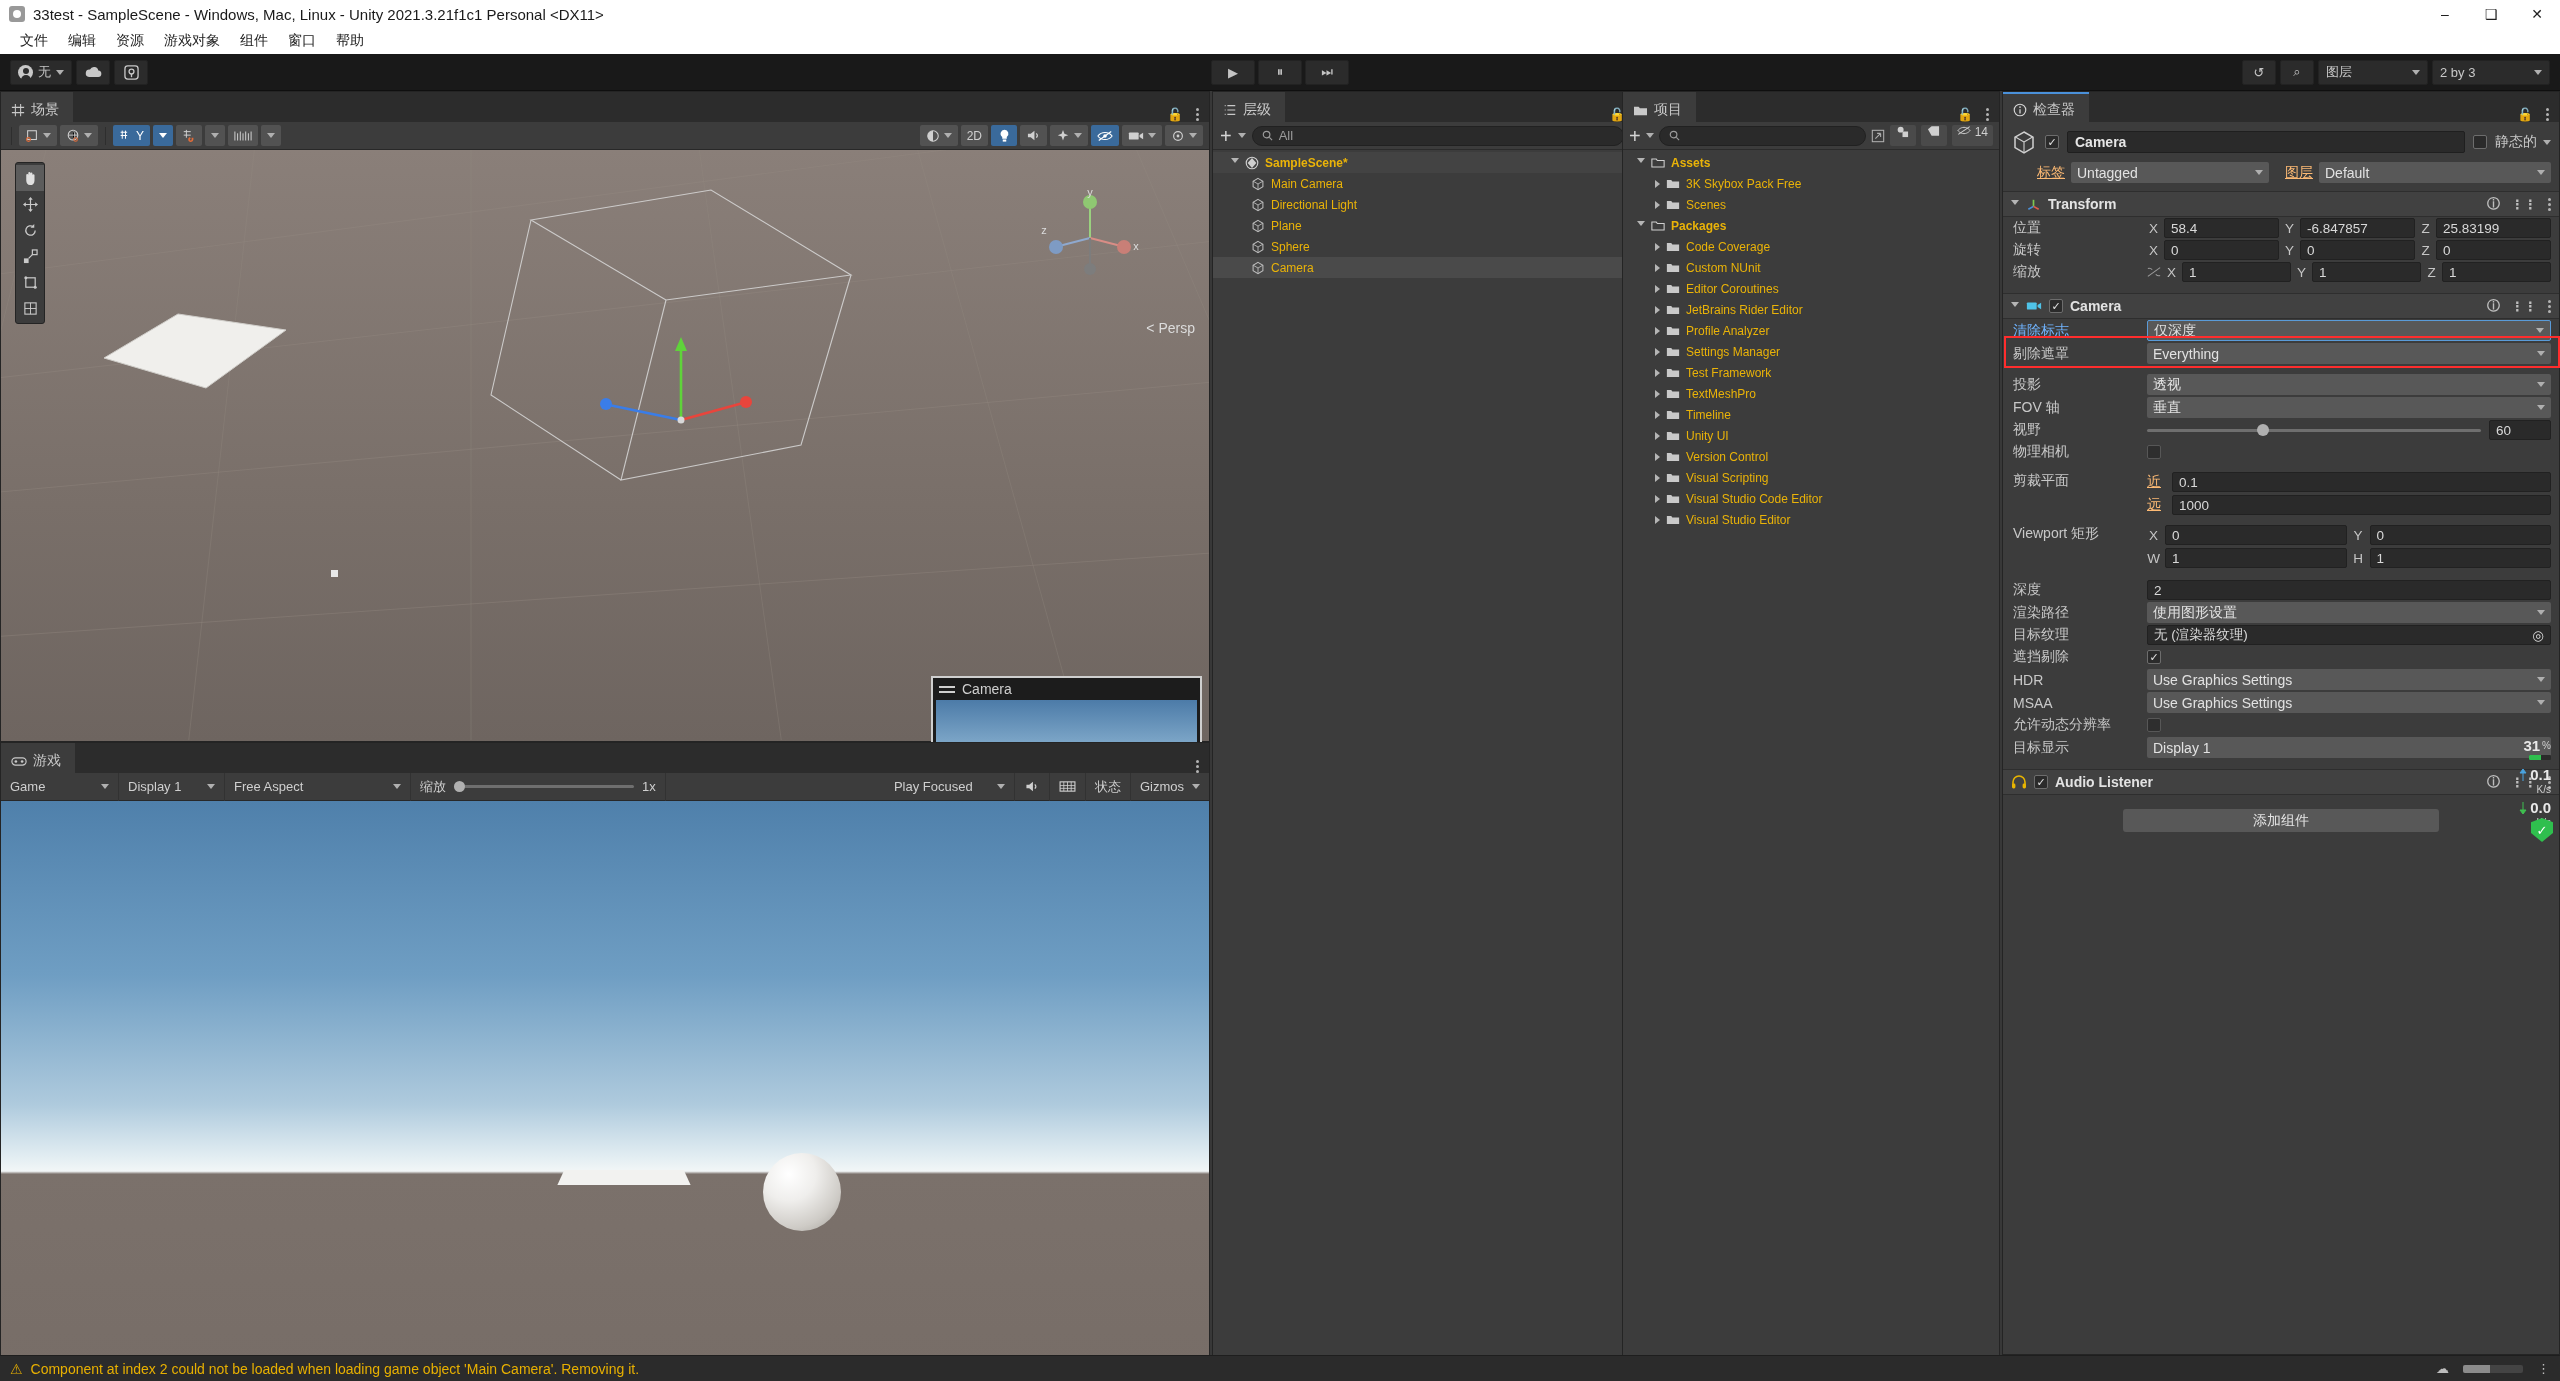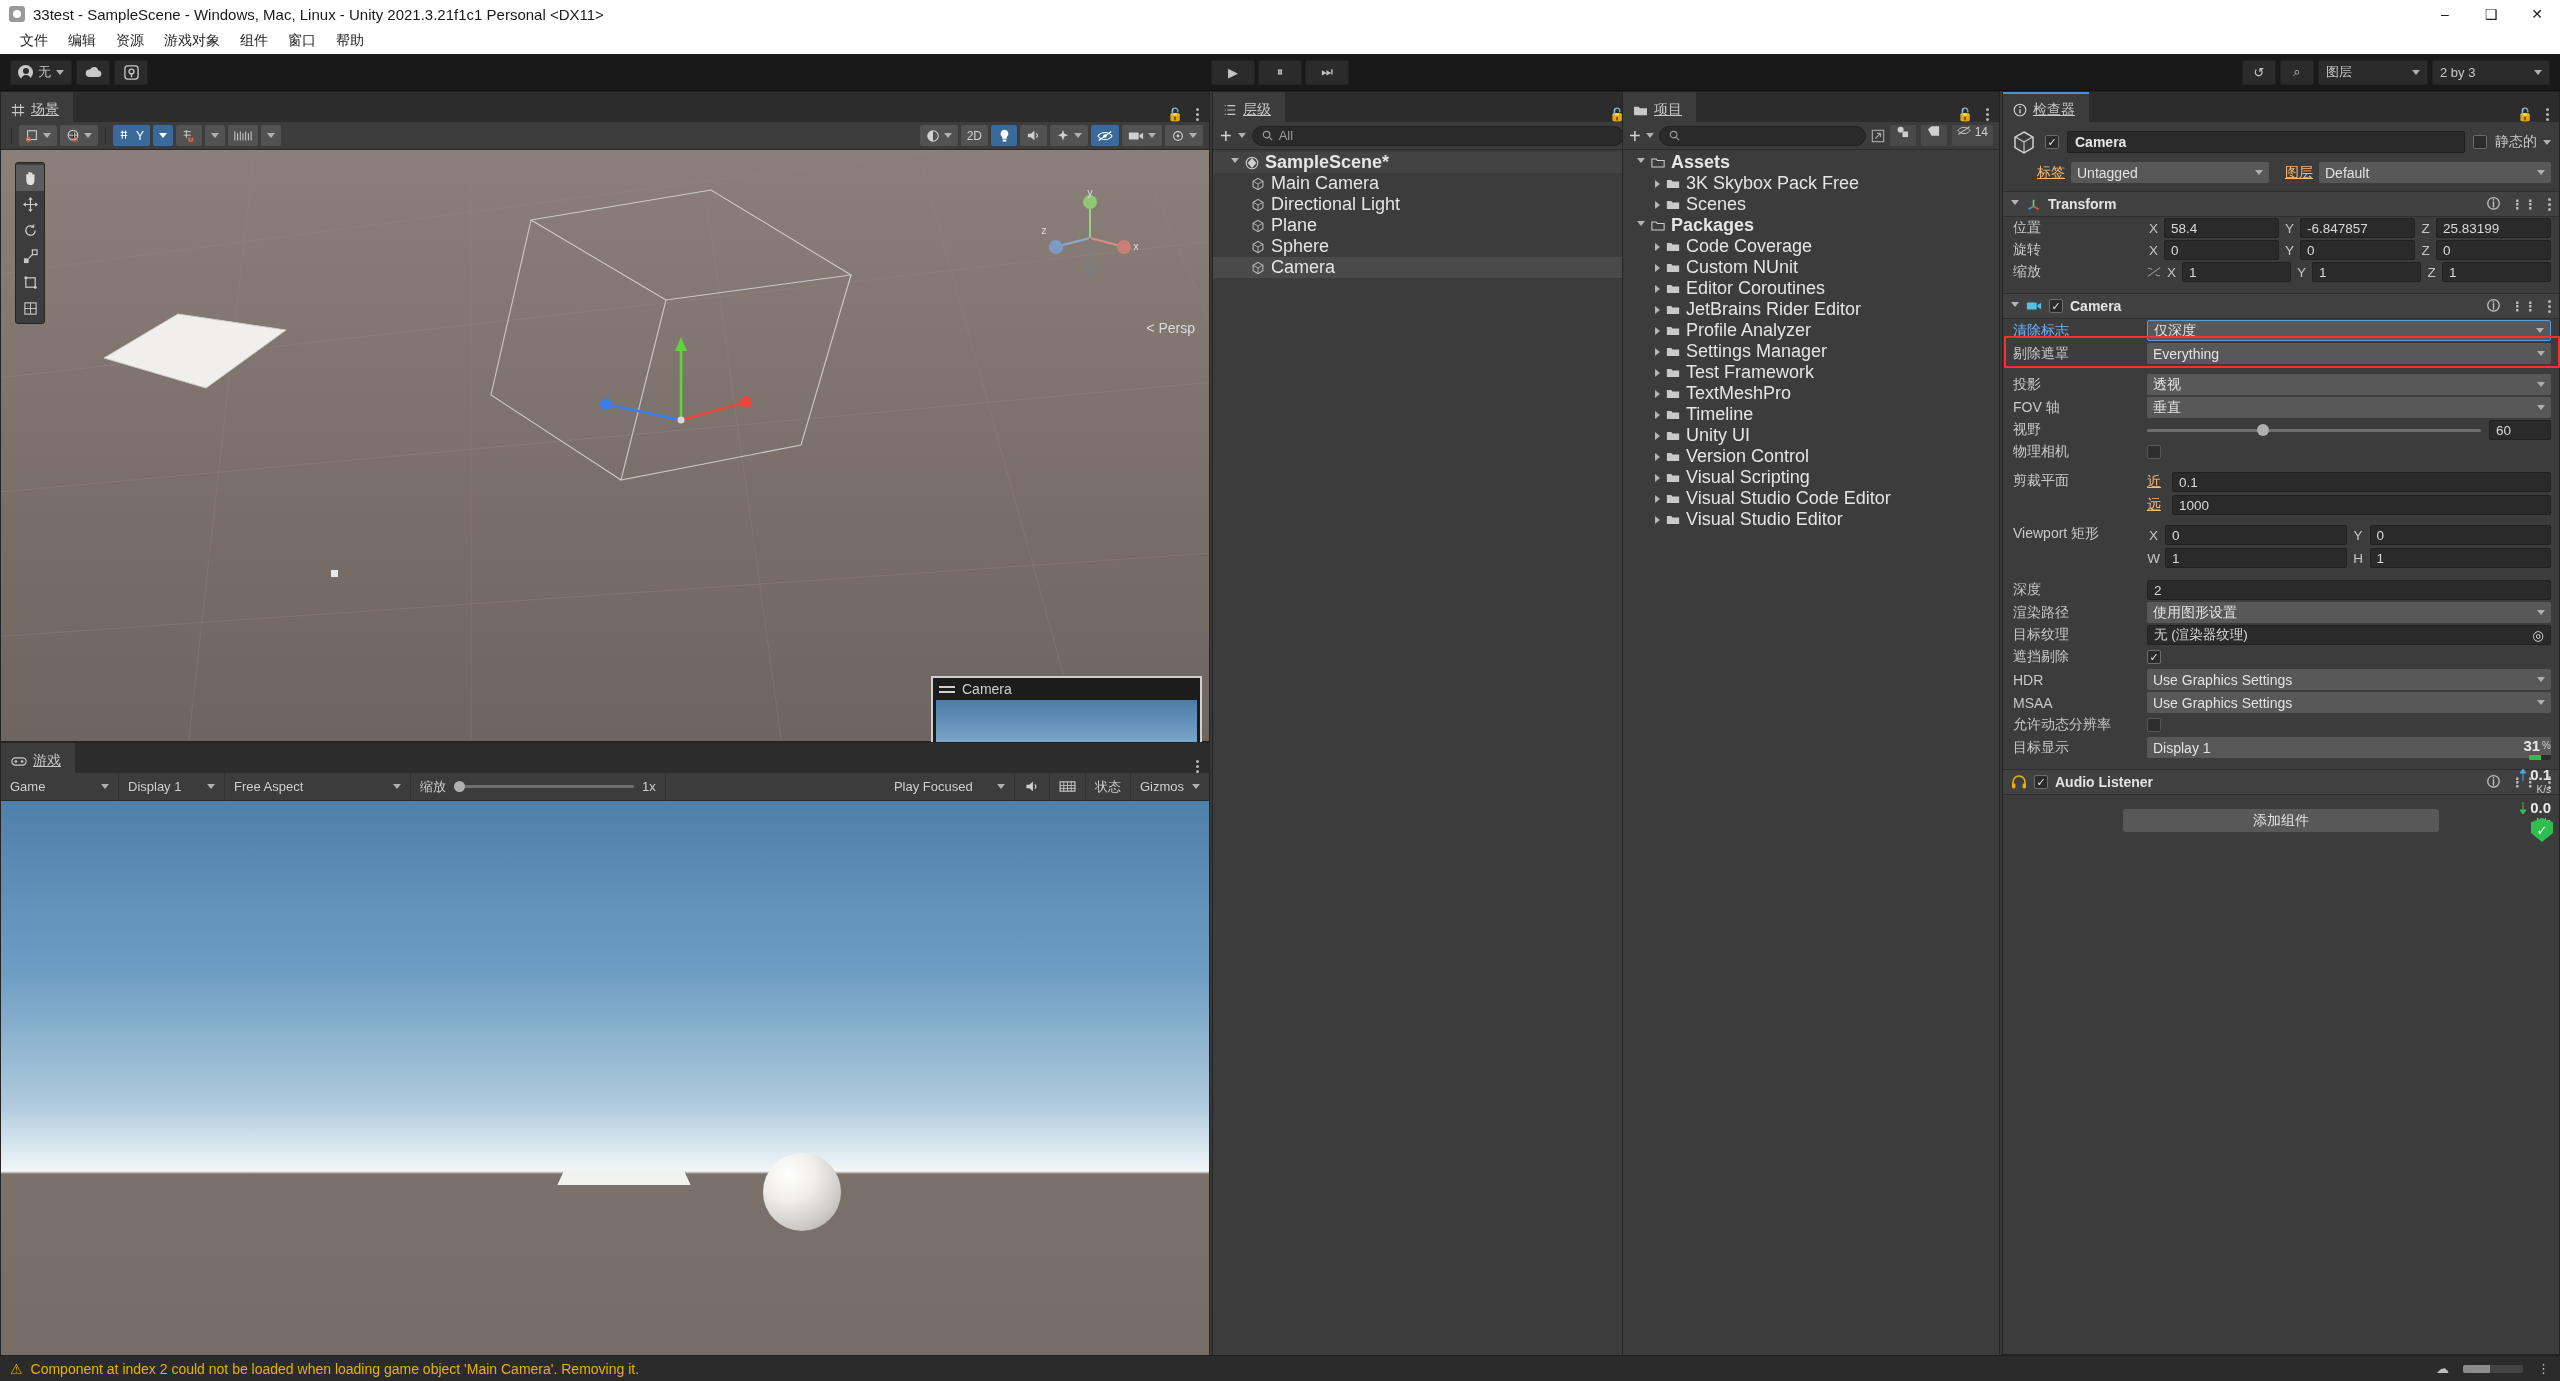--- a/index.html
+++ b/index.html
@@ -72,21 +72,21 @@
   .avatar-ic:before{content:"";position:absolute;left:2.5px;top:10px;width:10px;height:6px;border-radius:5px 5px 0 0;background:#2b2b2b;}
 
   
   .panel { position:absolute; background:#383838; border:1px solid #242424; }
   .panel-tabs {
     height:30px; background:#2c2c2c; display:flex; align-items:flex-end;
     position:relative;
   }
   .panel-tab {
     height:30px; padding:4px 14px 0 10px; display:flex; align-items:center; gap:6px;
-    background:#3c3c3c; color:#c9c9c9; font-size:14px; border-top:2px solid #3c3c3c;text-decoration:underline;
+    background:#3c3c3c; color:#c9c9c9; font-size:14px; border-top:2px solid #3c3c3c;
   }
   .panel-tab.active { background:#3c3c3c; border-top:2px solid #4a90d9; }
   .panel-tab.plain { border-top:2px solid #3c3c3c; }
   .tab-tools {
     margin-left:auto; display:flex; align-items:center; gap:12px; padding-right:10px; color:#b4b4b4;
     font-size:13px;
   }
   .kebab { display:flex; flex-direction:column; gap:2px; }
   .kebab i { width:3px;height:3px;border-radius:50%;background:#b4b4b4;display:block; }
 
@@ -166,21 +166,21 @@
 
   
   #hier-panel { left:1212px; top:91px; width:440px; height:1264px; }
   .hier-toolbar { height:28px; background:#3c3c3c; display:flex; align-items:center; gap:6px; padding:0 7px; border-bottom:1px solid #2b2b2b; }
   .plus-btn { color:#d4d4d4; font-size:20px; line-height:14px; }
   .srch {
     flex:1; height:20px; background:#2a2a2a; border:1px solid #212121; border-radius:10px;
     display:flex; align-items:center; gap:6px; padding:0 9px; color:#9b9b9b; font-size:13px;
   }
   .tree { background:#3c3c3c; height:calc(100% - 28px); overflow:hidden; padding-top:2px; }
-  .trow { height:21px; display:flex; align-items:center; gap:6px; color:#e5e5e5; font-size:18px; padding-right:10px; }
+  .trow { height:21px; display:flex; align-items:center; gap:6px; color:#eab308; font-size:12px; padding-right:10px; }
   .trow.sel { background:#4a4a4a; }
   .trow.scene-root { background:#434343; }
   .tri { width:0;height:0;border-left:5px solid #b5b5b5;border-top:4px solid transparent;border-bottom:4px solid transparent; }
   .tri.open { border-left:4px solid transparent;border-right:4px solid transparent;border-top:5px solid #b5b5b5; }
 
   
   #proj-panel { left:1622px; top:91px; width:378px; height:1264px; }
   .proj-toolbar { height:28px; background:#3c3c3c; display:flex; align-items:center; gap:5px; padding:0 6px; border-bottom:1px solid #2b2b2b; }
   .pt-btn { height:21px; min-width:26px; display:flex;align-items:flex-start;justify-content:center;gap:4px;
             background:#4a4a4a;border-radius:2px;color:#cfcfcf;font-size:12px;padding:0 5px; }

